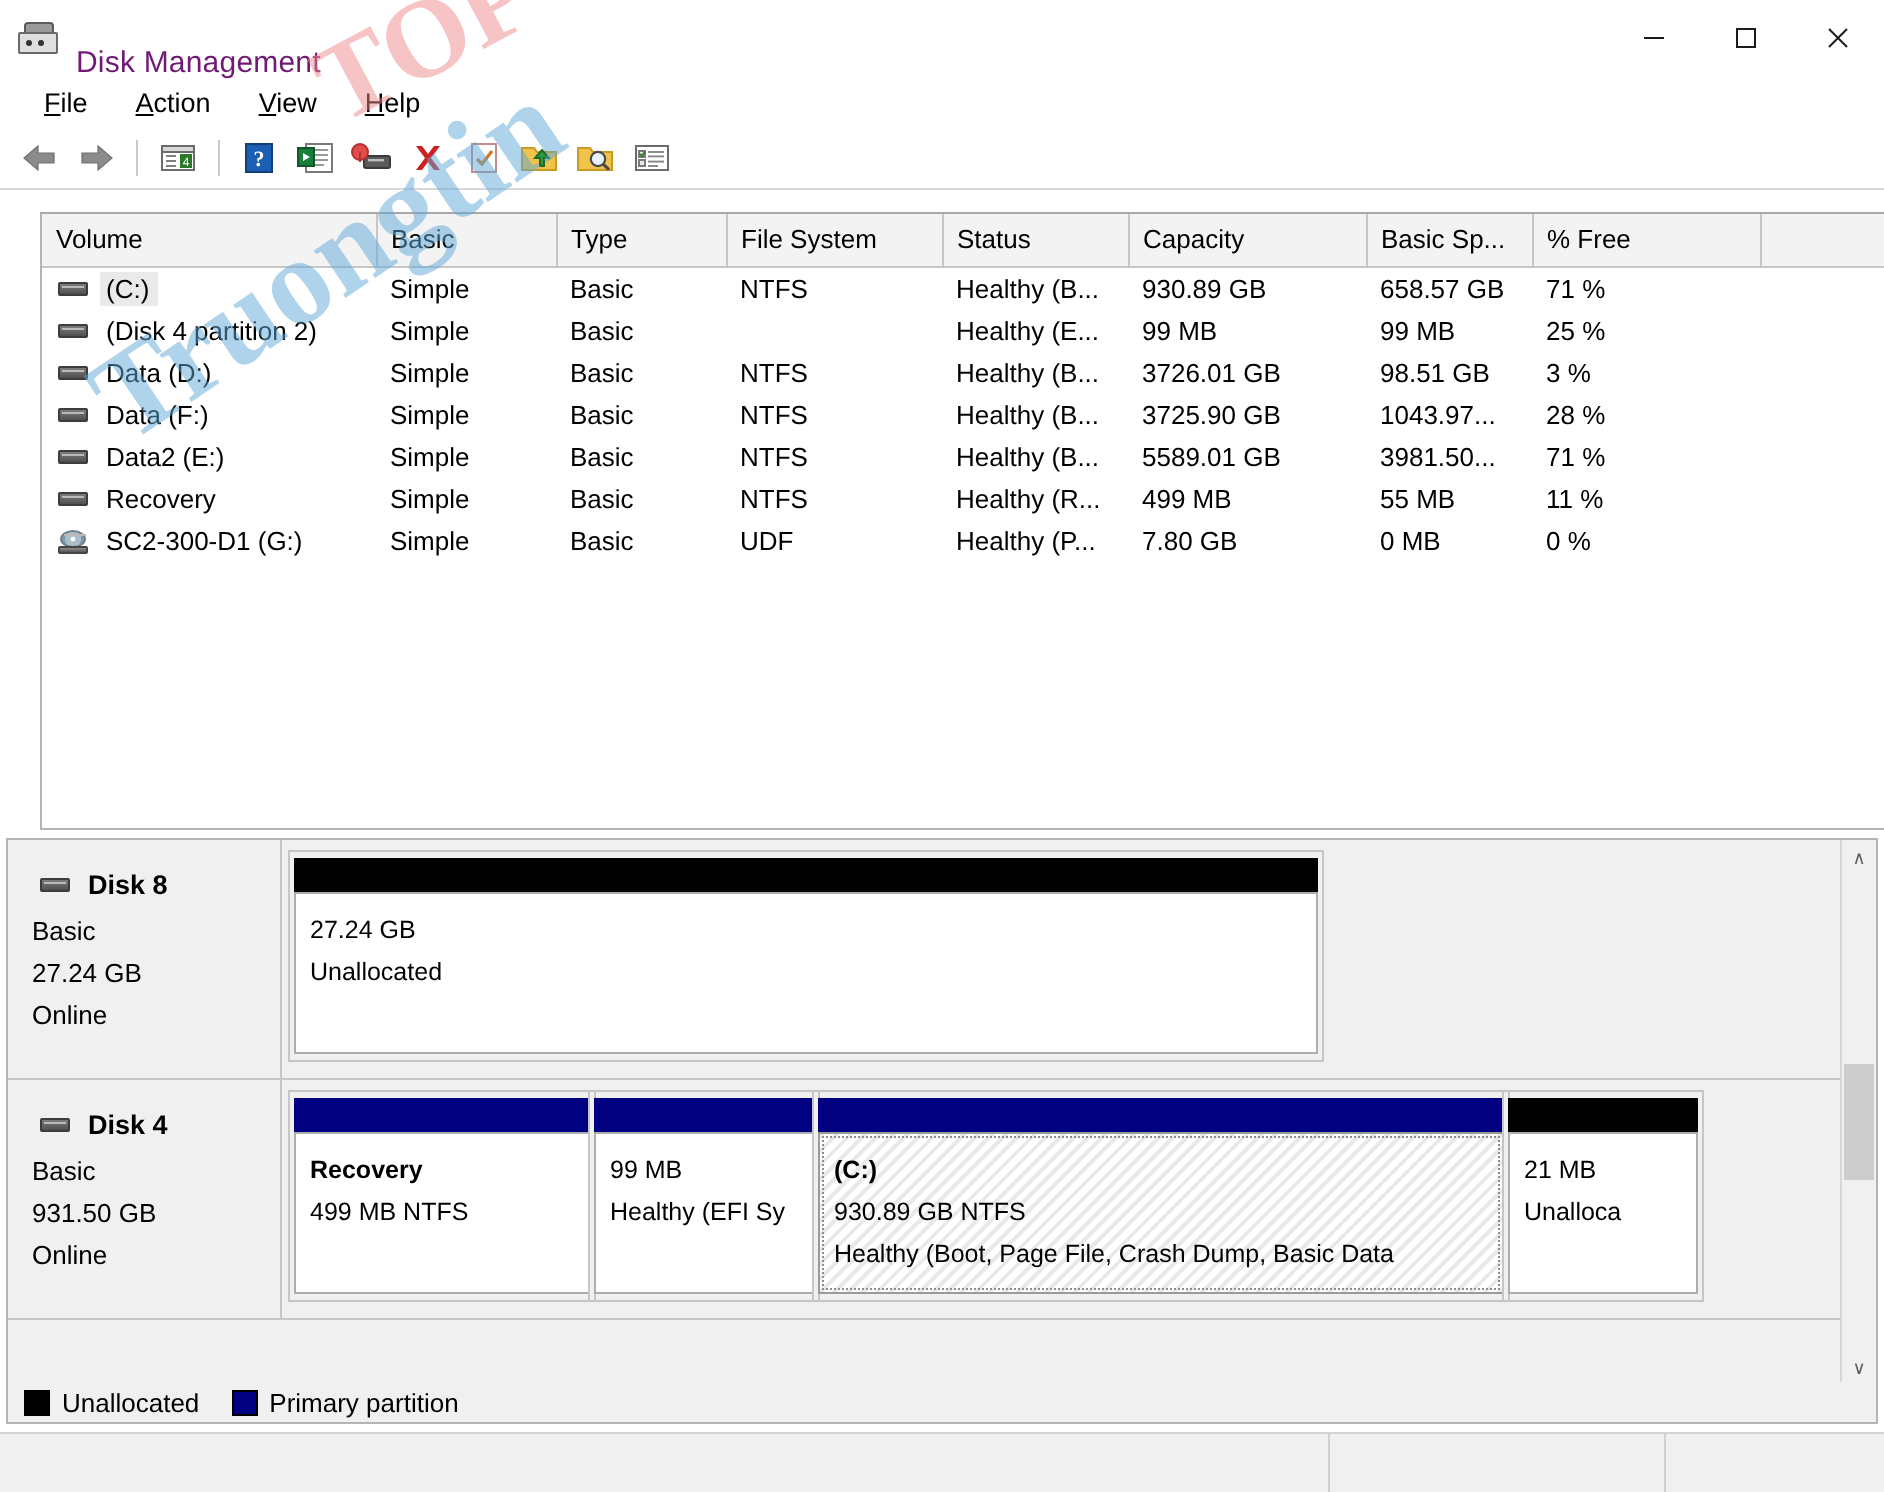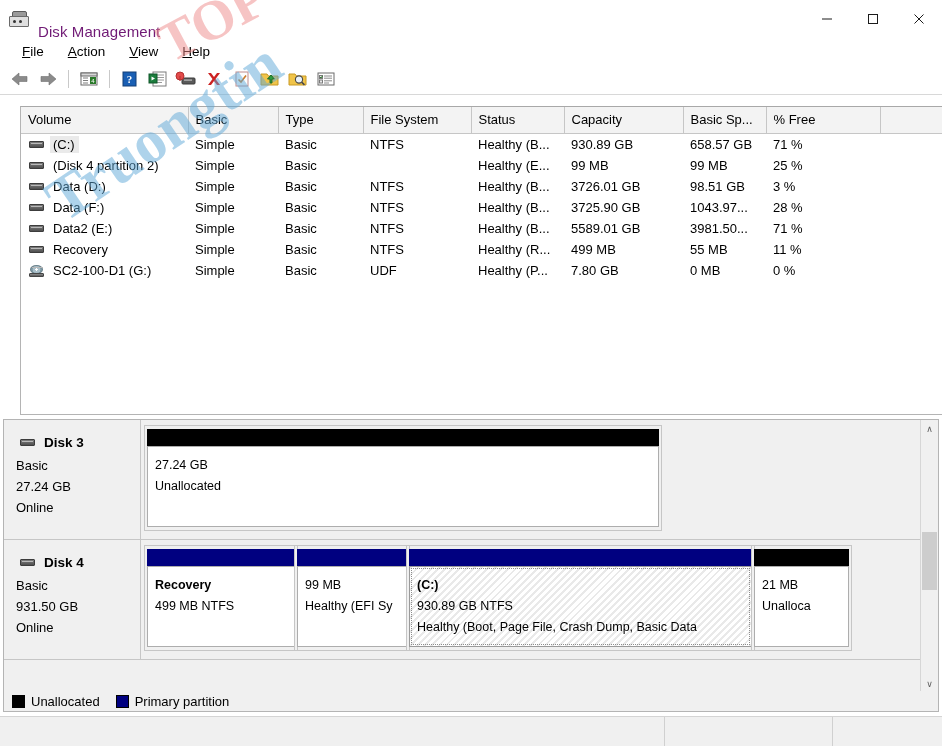--- a/index.html
+++ b/index.html
@@ -600,21 +600,21 @@
         <td>Simple</td>
         <td>Basic</td>
         <td>NTFS</td>
         <td>Healthy (R...</td>
         <td>499 MB</td>
         <td>55 MB</td>
         <td>11 %</td>
         <td></td>
       </tr>
       <tr>
-        <td class="volcell"><span class="drvicon cd"><span class="hd"></span><span class="base"></span></span><span class="volname">SC2-100-D1 (G:)</span></td>
+        <td class="volcell"><span class="drvicon cd"><span class="hd"></span><span class="base"></span></span><span class="volname">SC2-300-D1 (G:)</span></td>
         <td>Simple</td>
         <td>Basic</td>
         <td>UDF</td>
         <td>Healthy (P...</td>
         <td>7.80 GB</td>
         <td>0 MB</td>
         <td>0 %</td>
         <td></td>
       </tr>
     </tbody>
@@ -622,21 +622,21 @@
 </div>
 
 <div class="graphwrap">
 
   <div class="diskrow">
     <div class="diskinfo">
       <div class="dtitle">
         <span class="drvicon">
             <span class="hd"></span>
           </span>
-        <span>Disk 3</span>
+        <span>Disk 8</span>
       </div>
       <div>Basic</div>
       <div>27.24 GB</div>
       <div>Online</div>
     </div>
     <div class="diskbars">
       <div class="partrow">
         <div class="part unalloc" style="width:512px">
           <div class="outerframe"></div>
           <div class="cap"></div>

